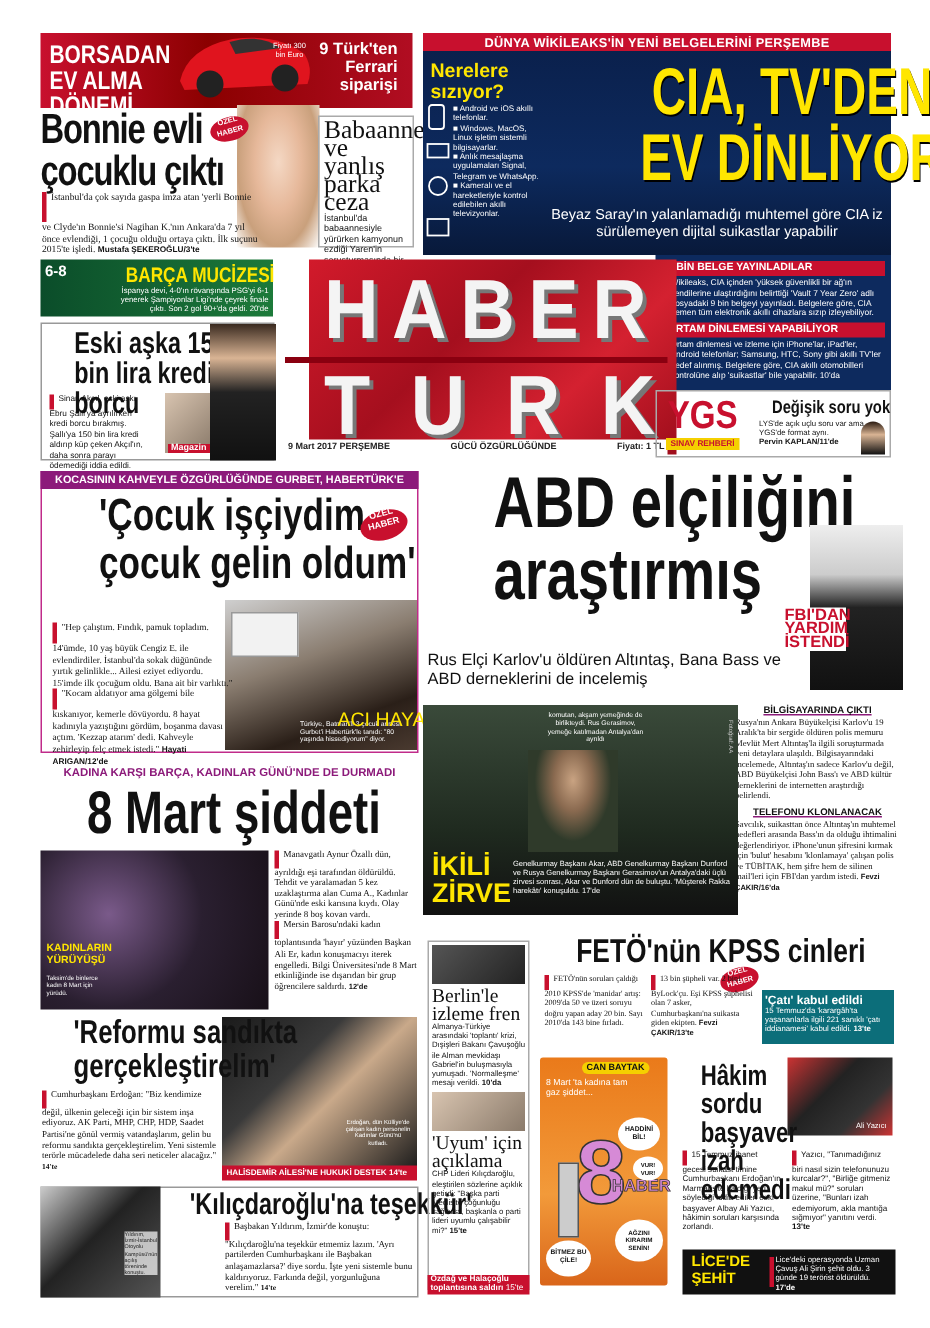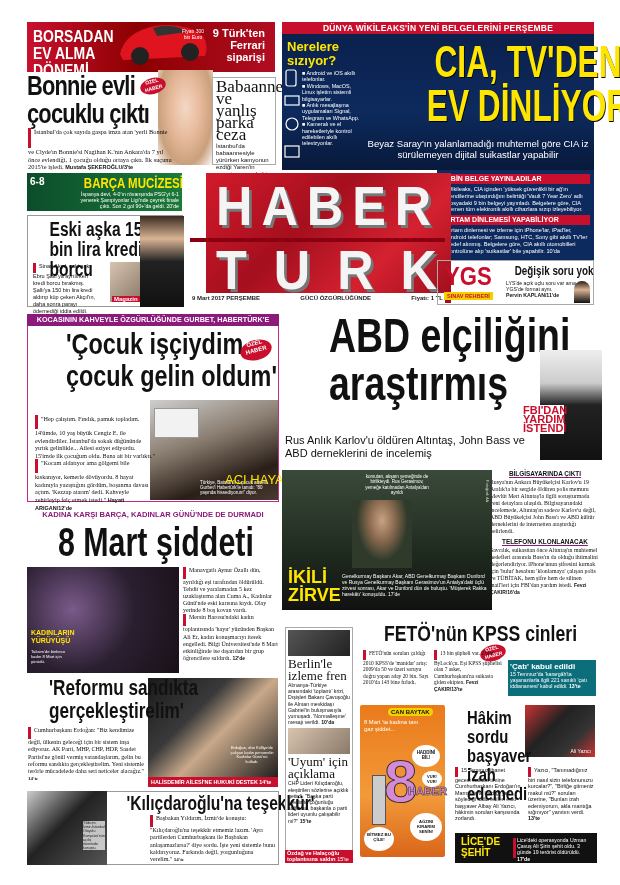--- a/index.html
+++ b/index.html
@@ -223,21 +223,21 @@
 <div id="coc-b" class="abs serif">
   <div><span class="redbar" style="height:14px"></span><span>"Hep çalıştım. Fındık, pamuk topladım. 14'ümde, 10 yaş büyük Cengiz E. ile evlendirdiler. İstanbul'da sokak düğününde yırtık gelinlikle... Ailesi eziyet ediyordu. 15'imde ilk çocuğum oldu. Bana ait bir varlıktı."</span></div>
   <div><span class="redbar" style="height:14px"></span><span>"Kocam aldatıyor ama gölgemi bile kıskanıyor, kemerle dövüyordu. 8 hayat kadınıyla yazıştığını gördüm, boşanma davası açtım. 'Kezzap atarım' dedi. Kahveyle zehirleyip felç etmek istedi."</span> <b style="font-family:'Liberation Sans',sans-serif;font-size:5.5px">Hayati ARIGAN/12'de</b></div>
 </div>
 
 <div id="abd-h" class="abs">
     <span style="display:block;width:400px;white-space:normal">ABD elçiliğini araştırmış</span>
   </div>
 <div id="gunman" class="abs"></div>
 <div id="fbi" class="abs" style="width:42px">FBI'DAN YARDIM İSTENDİ</div>
-<div id="abd-sub" class="abs">Rus Anlık Karlov'u öldüren Altıntaş, John Bass ve ABD derneklerini de incelemiş</div>
+<div id="abd-sub" class="abs">Rus Elçi Karlov'u öldüren Altıntaş, Bana Bass ve ABD derneklerini de incelemiş</div>
 <div id="bilg" class="abs serif">
   <div class="sech" style="font-family:'Liberation Sans',sans-serif">BİLGİSAYARINDA ÇIKTI</div>
   <div>Rusya'nın Ankara Büyükelçisi Karlov'u 19 Aralık'ta bir sergide öldüren polis memuru Mevlüt Mert Altıntaş'la ilgili soruşturmada yeni detaylara ulaşıldı. Bilgisayarındaki incelemede, Altıntaş'ın sadece Karlov'u değil, ABD Büyükelçisi John Bass'ı ve ABD kültür derneklerini de internetten araştırdığı belirlendi.</div>
   <div class="sech" style="font-family:'Liberation Sans',sans-serif;margin-top:3px">TELEFONU KLONLANACAK</div>
   <div><span>Savcılık, suikasttan önce Altıntaş'ın muhtemel hedefleri arasında Bass'ın da olduğu ihtimalini değerlendiriyor. iPhone'unun şifresini kırmak için 'bulut' hesabını 'klonlamaya' çalışan polis ve TÜBİTAK, hem şifre hem de silinen mail'leri için FBI'dan yardım istedi.</span> <b style="font-family:'Liberation Sans',sans-serif;font-size:5px">Fevzi ÇAKIR/16'da</b></div>
 </div>
 
 <div id="ikili" class="abs">
   <div class="abs cap">komutan, akşam yemeğinde de birlikteydi. Rus Gerasimov, yemeğe katılmadan Antalya'dan ayrıldı</div>
   <div class="abs" style="right:2px;top:10px;color:#ccc;font-size:4px;writing-mode:vertical-rl">Fotoğraf: AA</div>

